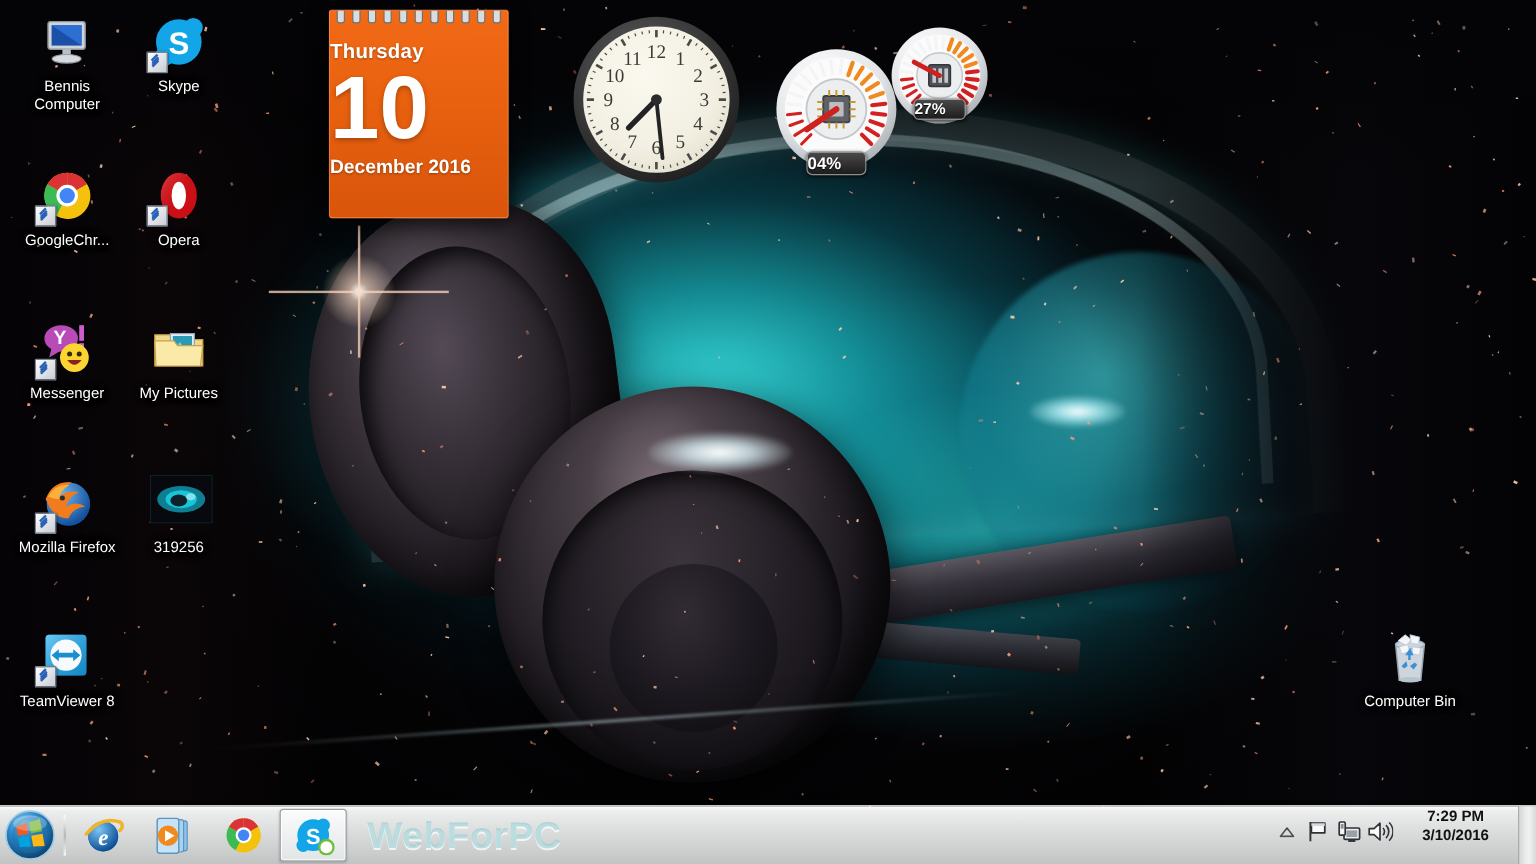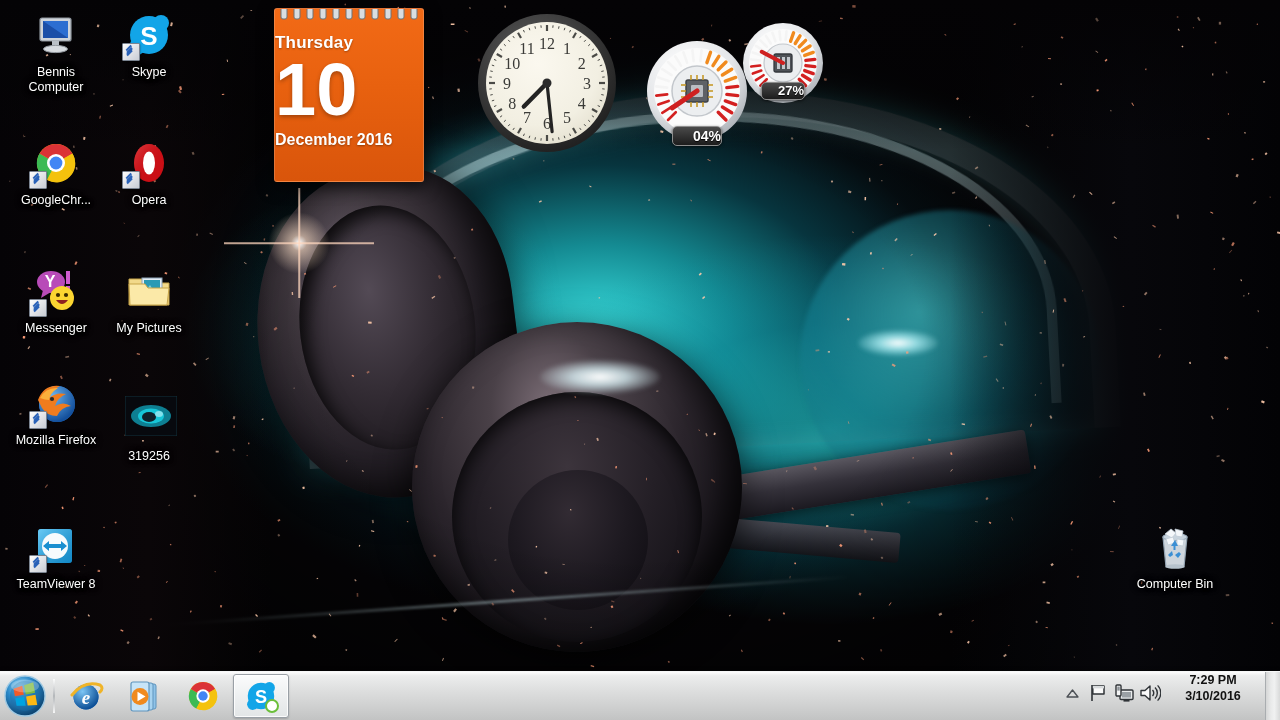--- a/index.html
+++ b/index.html
@@ -168,21 +168,21 @@
   .cal .my{font-size:16px;font-weight:bold;margin-top:2px;
     text-shadow:0 1px 2px rgba(0,0,0,.35);}
 
   .clk{left:476px;top:12px;width:142px;height:142px;}
 
   .meter{position:absolute;}
   .meter .pct{
     position:absolute;left:50%;transform:translateX(-50%);
     background:linear-gradient(180deg,#4a4a4a,#1c1c1c);
     border:1px solid #8d8d8d;border-radius:5px;color:#fff;
-    font-weight:bold;text-align:right;
+    font-weight:bold;text-align:left;
     text-shadow:0 1px 1px #000;box-shadow:0 1px 3px rgba(0,0,0,.6);
   }
   .meter-cpu{left:646px;top:40px;width:102px;height:102px;}
   .meter-cpu .pct{bottom:-4px;width:48px;font-size:14px;line-height:18px;}
   .meter-ram{left:742px;top:22px;width:82px;height:82px;}
   .meter-ram .pct{bottom:4px;width:42px;font-size:13px;line-height:16px;}
 
   
   .taskbar{
     position:absolute;left:0;bottom:0;width:1280px;height:48px;
@@ -763,21 +763,21 @@
       <div class="dicon" style="left: 101px; top: 268px;">
         <div class="glyph"><svg width="46" height="46" viewBox="0 0 46 46">
       <path d="M3 11 L16 11 L19 15 L43 15 L43 37 L3 37 Z" fill="#f2d98a" stroke="#c7a449" stroke-width="1"></path>
       <rect x="16" y="10" width="20" height="20" fill="#e4edf5" stroke="#8ea4b8" stroke-width="1"></rect>
       <rect x="18" y="12" width="16" height="13" fill="#2a9ab5"></rect>
       <path d="M18 25 L24 17 L29 25 Z" fill="#7fd0dd"></path>
       <path d="M3 16 L19 16 L22 20 L43 20 L41 37 L4 37 Z" fill="#fbe9a8" stroke="#c7a449" stroke-width="1"></path>
     </svg></div>
         <div class="lbl">My Pictures</div>
       </div>
-      <div class="dicon" style="left: 8px; top: 380px;">
+      <div class="dicon" style="left: 8px; top: 396px;">
         <div class="glyph"><svg width="46" height="46" viewBox="0 0 46 46">
       <circle cx="24" cy="24" r="18" fill="#1a5fb4"></circle>
       <circle cx="24" cy="24" r="18" fill="url(#fg)"></circle>
       <defs>
               <radialGradient id="fg" cx="35%" cy="30%" r="70%">
         <stop offset="0%" stop-color="#6fb8f2"></stop>
                 <stop offset="100%" stop-color="#14509c"></stop>
       </radialGradient>
             </defs>
       <path d="M5 20 Q11 4 27 6 Q18 10 16 18 Q23 12 33 14 Q24 18 22 26 Q30 21 38 26 Q28 27 24 36 Q14 36 9 28 Z" fill="#f07c1e"></path>
@@ -1117,20 +1117,21 @@
             <span style="position: relative; line-height: 0;"><svg width="32" height="32" viewBox="0 0 46 46">
       <circle cx="23" cy="23" r="19" fill="#12a5e8"></circle>
       <circle cx="35" cy="11" r="8" fill="#12a5e8"></circle>
       <circle cx="11" cy="35" r="8" fill="#12a5e8"></circle>
       <text x="23" y="33" font-family="Liberation Sans, sans-serif" font-size="26" font-weight="bold" fill="#fff" text-anchor="middle">S</text>
     </svg><svg width="14" height="14" viewBox="0 0 14 14" style="position:absolute;right:-2px;bottom:-1px">
                 <circle cx="7" cy="7" r="6" fill="#fff" stroke="#6bbf3a" stroke-width="2"></circle>
               </svg></span>
           </div>
         </div>
+      <div class="watermark">WebForPC</div>
     </div>
 
     <div class="tray">
       <div class="tray-ico">
         <svg width="13" height="9" viewBox="0 0 13 9">
           <path d="M6.5 1 L12 8 L1 8 Z" fill="none" stroke="#4b4f54" stroke-width="1.3" stroke-linejoin="round"></path>
         </svg>
       </div>
       <div class="tray-ico">
         <svg width="20" height="20" viewBox="0 0 20 20">

